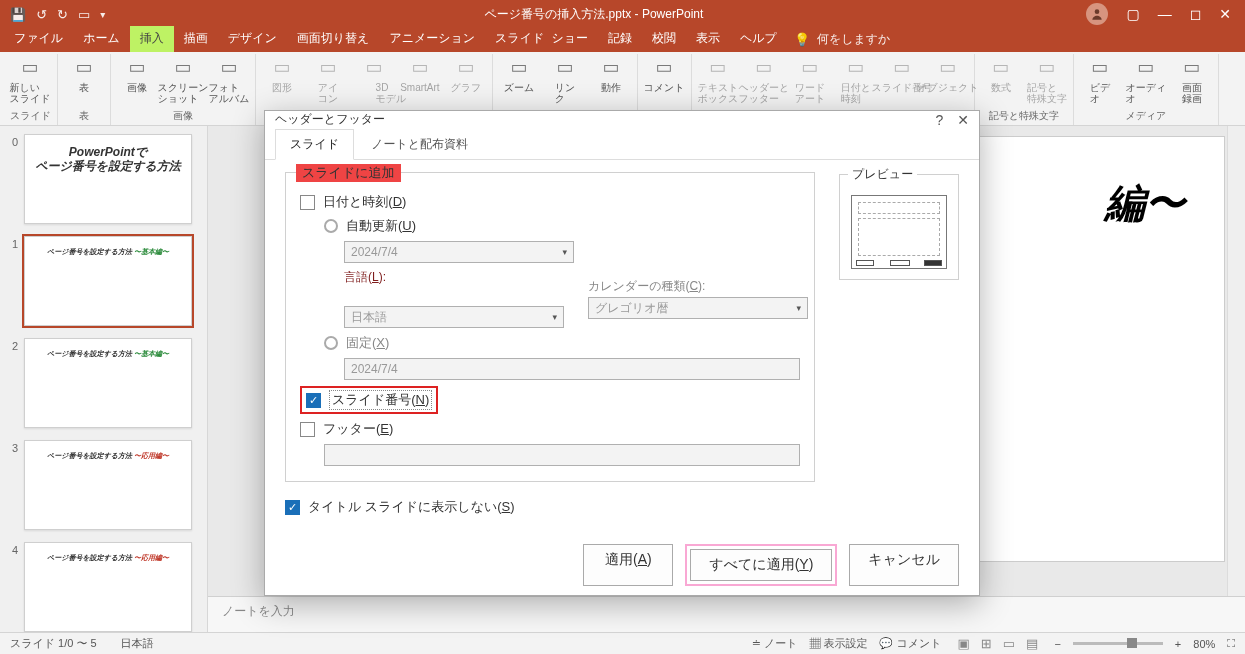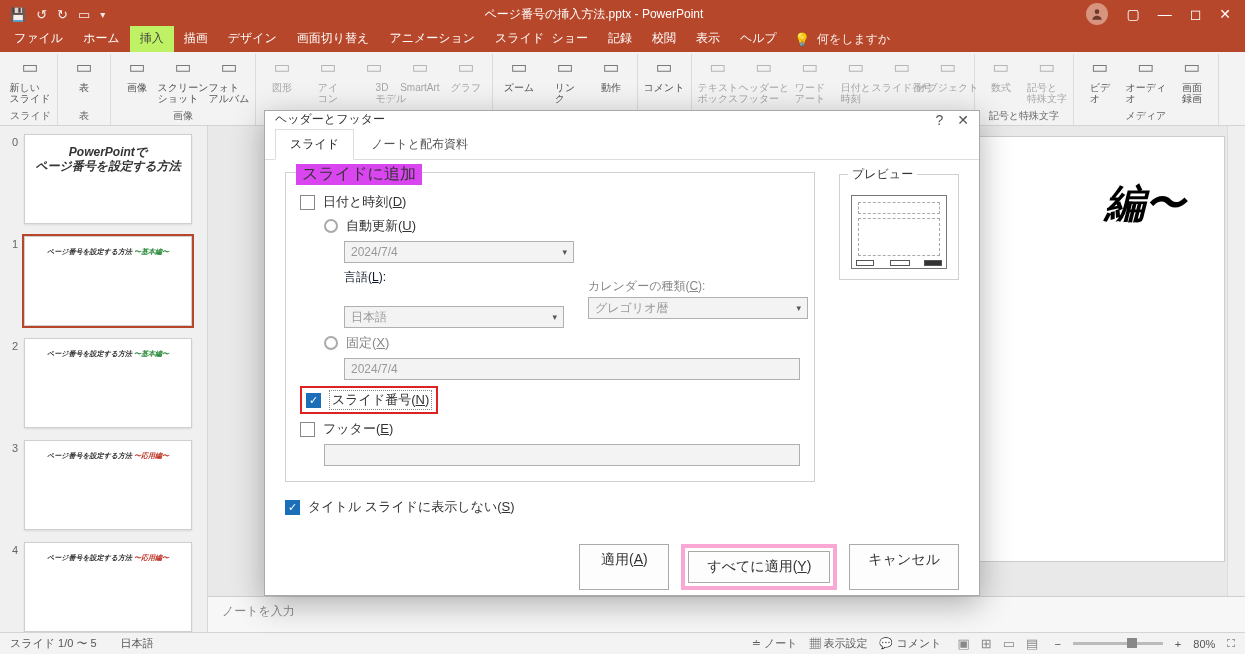--- a/index.html
+++ b/index.html
@@ -57,21 +57,21 @@
   
   .dialog { position: absolute; left: 264px; top: 110px; width: 716px; height: 486px; background: #fff; border: 1px solid #aaa; box-shadow: 0 8px 30px rgba(0,0,0,.3); display: flex; flex-direction: column; z-index: 50;}
   .dlg-titlebar { height: 32px; display: flex; align-items: center; justify-content: space-between; padding: 0 10px; font-size: 12px;}
   .dlg-titlebar .controls { display: flex; gap: 14px; font-size: 14px; color: #555;}
   .dlg-titlebar .controls span { cursor: default;}
   .dlg-tabs { display: flex; padding: 0 10px; border-bottom: 1px solid #ddd; gap: 2px;}
   .dlg-tab { padding: 6px 14px; font-size: 12px; border: 1px solid transparent; position: relative; top: 1px; color: #555;}
   .dlg-tab.active { border: 1px solid #ddd; border-bottom-color: #fff; background: #fff; color: #222;}
   .dlg-body { flex: 1; padding: 12px 20px; position: relative; }
   .fs { border: 1px solid #d0d0d0; padding: 14px 14px 14px 14px; position: relative; width: 530px; height: 310px;}
-  .fs-legend { position: absolute; top: -9px; left: 10px; background: #d946ef; padding: 0 6px; font-size: 16px; color: #333;}
+  .fs-legend { position: absolute; top: -9px; left: 10px; background: #ef4444; padding: 0 6px; font-size: 13px; color: #333;}
   .row { display: flex; align-items: center; gap: 8px; margin: 6px 0; font-size: 13px; color: #333;}
   .row.indent1 { padding-left: 24px;}
   .row.indent2 { padding-left: 44px;}
   .checkbox { width: 15px; height: 15px; border: 1px solid #888; display: inline-flex; align-items: center; justify-content: center; background: #fff;}
   .checkbox.checked { background: #1a6fb8; border-color: #1a6fb8; color: #fff; font-size: 11px; line-height: 1;}
   .radio { width: 14px; height: 14px; border-radius: 50%; border: 2px solid #aaa; display: inline-block;}
   .sel, .txt { border: 1px solid #b0b0b0; background: #fff; height: 22px; font-size: 12px; padding: 2px 6px; color: #666; display: flex; align-items: center; justify-content: space-between;}
   .sel .arrow { font-size: 9px; color: #555;}
   .sel.disabled, .txt.disabled { background: #f3f3f3; color: #999;}
   .two-col { display: flex; gap: 24px;}
@@ -85,21 +85,21 @@
   .preview-slide .ph { border: 1px dashed #aaa; position: absolute;}
   .preview-slide .ph.title { top: 6px; left: 6px; right: 6px; height: 12px;}
   .preview-slide .ph.body  { top: 22px; left: 6px; right: 6px; height: 38px;}
   .preview-slide .foot { position: absolute; bottom: 2px; height: 6px; border: 1px solid #555;}
   .preview-slide .foot.l { left: 4px; width: 18px;}
   .preview-slide .foot.c { left: 38px; width: 20px;}
   .preview-slide .foot.r { right: 4px; width: 18px; background: #333;}
 
   .dlg-buttons { display: flex; justify-content: flex-end; gap: 12px; padding: 10px 20px 16px;}
   .btn { border: 1px solid #aaa; background: #fdfdfd; padding: 6px 18px; font-size: 14px; min-width: 90px; text-align: center;}
-  .btn-wrap-red { border: 4px solid #f9a8d4; padding: 3px;}
+  .btn-wrap-red { border: 2px solid #f9a8d4; padding: 3px;}
 </style>
 </head>
 <body>
 
 <div class="titlebar">
   <div class="qat">
     <span>💾</span>
     <span>↺</span>
     <span>↻</span>
     <span>▭</span>
@@ -399,21 +399,21 @@
         <span>自動更新(<span class="u">U</span>)</span>
       </div>
       <div class="row indent2">
         <div class="sel disabled" style="width:230px;">
           <span>2024/7/4</span>
             <span class="arrow">▾</span>
         </div>
       </div>
       <div class="row indent2 two-col">
         <div style="flex:1">
-          <div style="color:#0f172a;font-size:12px;margin-bottom:20px;">言語(<span class="u">L</span>):</div>
+          <div style="color:#7f1d1d;font-size:12px;margin-bottom:20px;">言語(<span class="u">L</span>):</div>
           <div class="sel disabled" style="width:220px;">
             <span>日本語</span>
               <span class="arrow">▾</span>
           </div>
         </div>
         <div style="flex:1">
           <div style="color:#888;font-size:12px;margin-bottom:2px;">カレンダーの種類(<span class="u">C</span>):</div>
           <div class="sel disabled" style="width:220px;">
             <span>グレゴリオ暦</span>
               <span class="arrow">▾</span>

